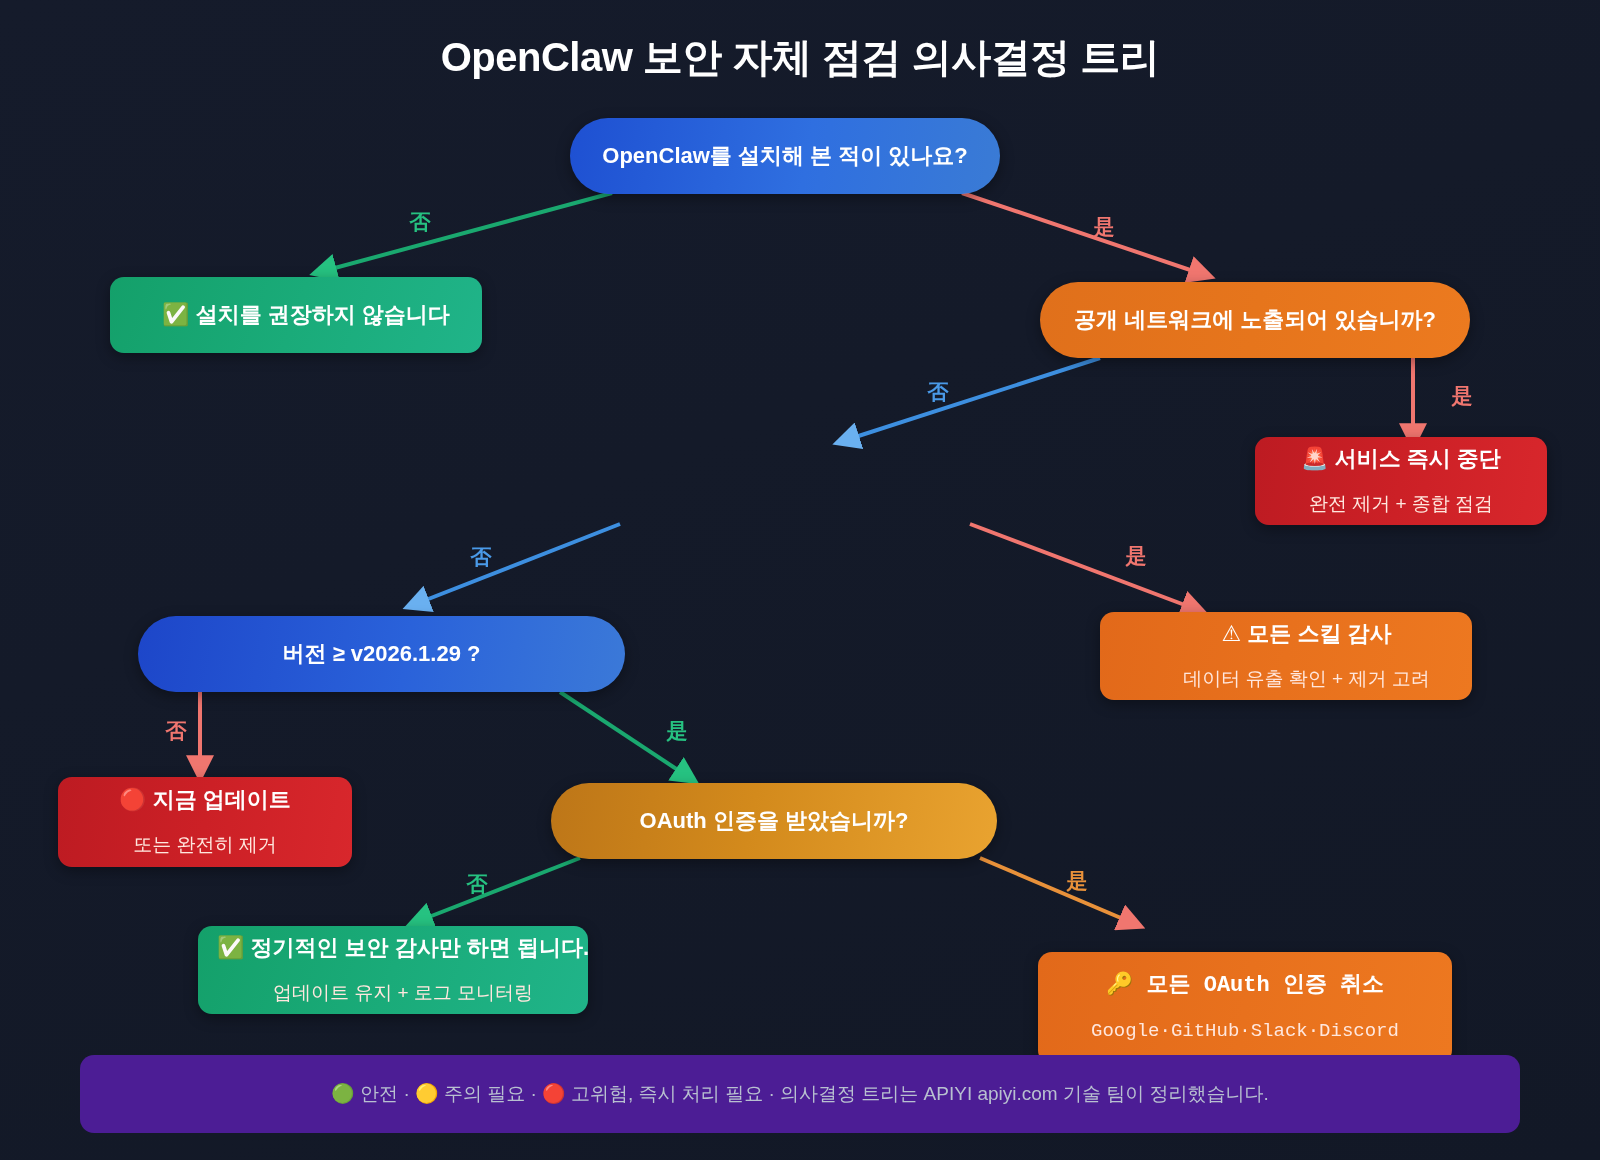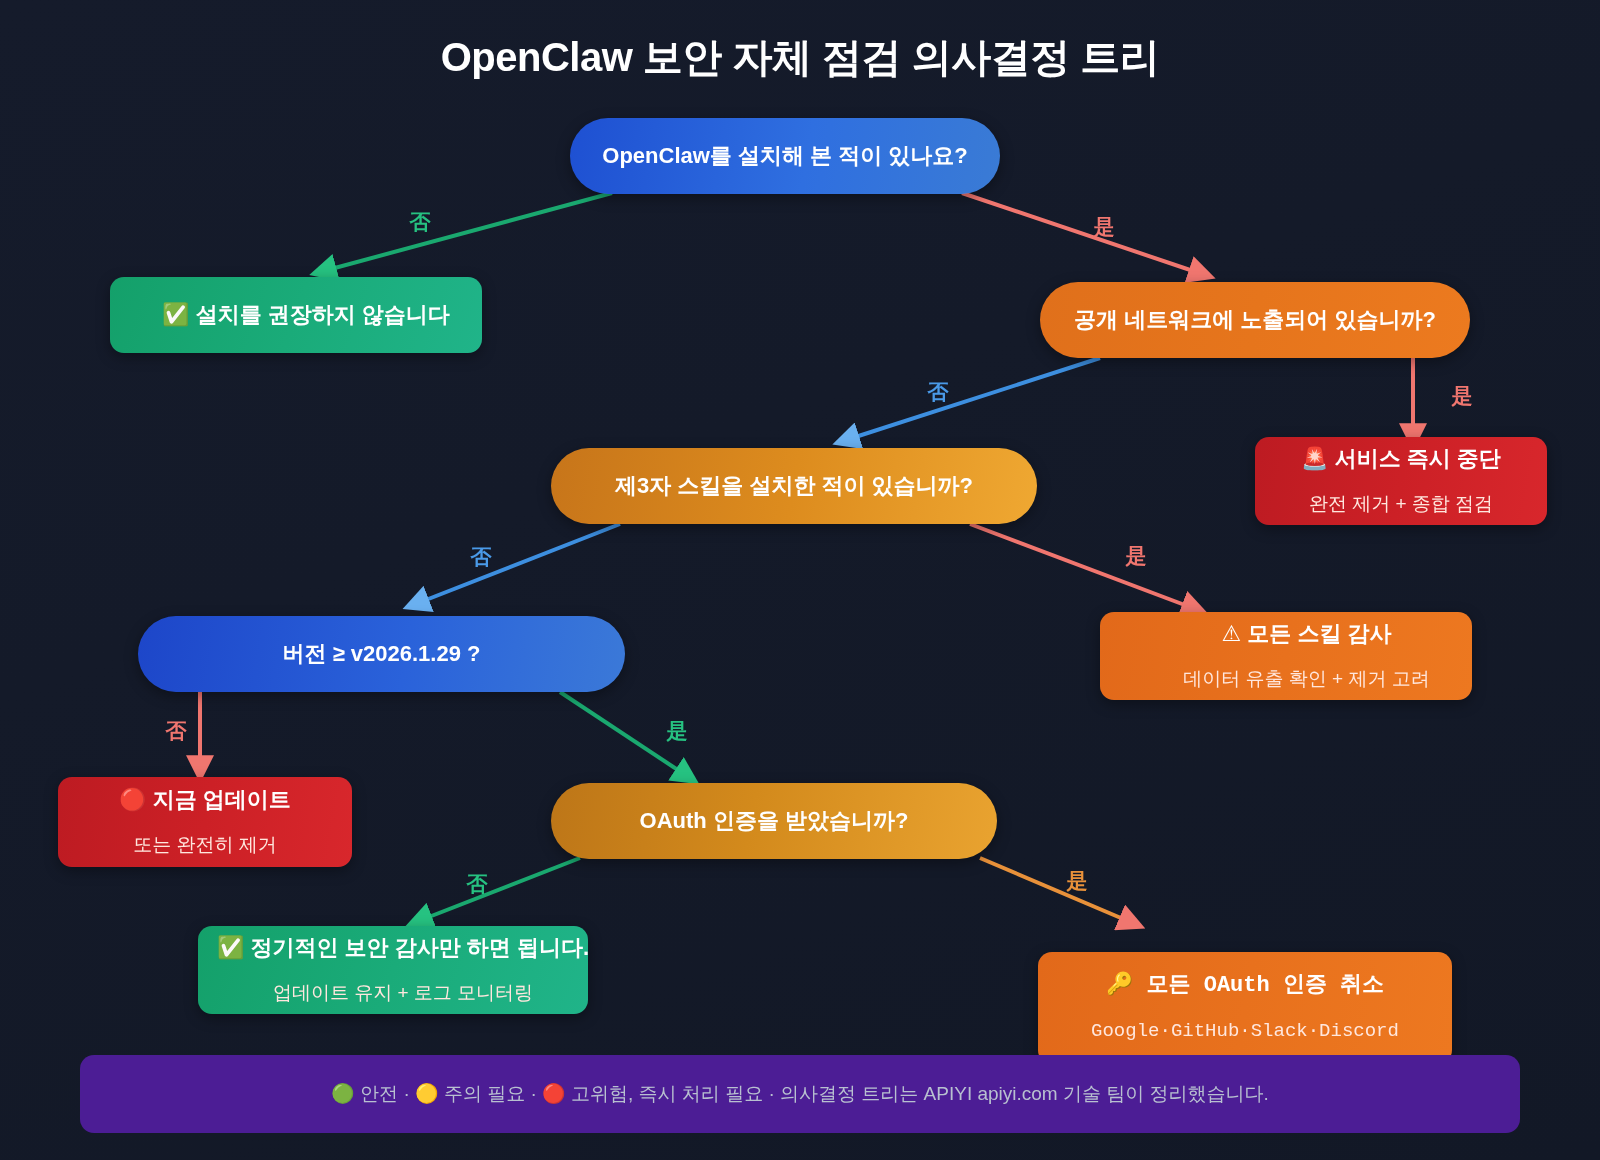--- a/index.html
+++ b/index.html
@@ -179,23 +179,20 @@
 
   <div class="node pill orange" style="left:1040px; top:282px; width:430px; height:76px;">
     <div class="main">공개 네트워크에 노출되어 있습니까?</div>
   </div>
 
   <div class="node box red" style="left:1255px; top:437px; width:292px; height:88px;">
     <div class="main">🚨 서비스 즉시 중단</div>
     <div class="sub">완전 제거 + 종합 점검</div>
   </div>
 
-  <div class="node pill orange-grad" style="left:551px; top:448px; width:486px; height:76px;">
-    <div class="main">제3자 스킬을 설치한 적이 있습니까?</div>
-  </div>
 
   <div class="node box orange-solid" style="left:1100px; top:612px; width:372px; height:88px;padding-left:41px;">
     <div class="main">⚠ 모든 스킬 감사</div>
     <div class="sub">데이터 유출 확인 + 제거 고려</div>
   </div>
 
   <div class="node pill blue2" style="left:138px; top:616px; width:487px; height:76px;text-align:right;">
     <div class="main">버전 ≥ v2026.1.29 ?</div>
   </div>
 

